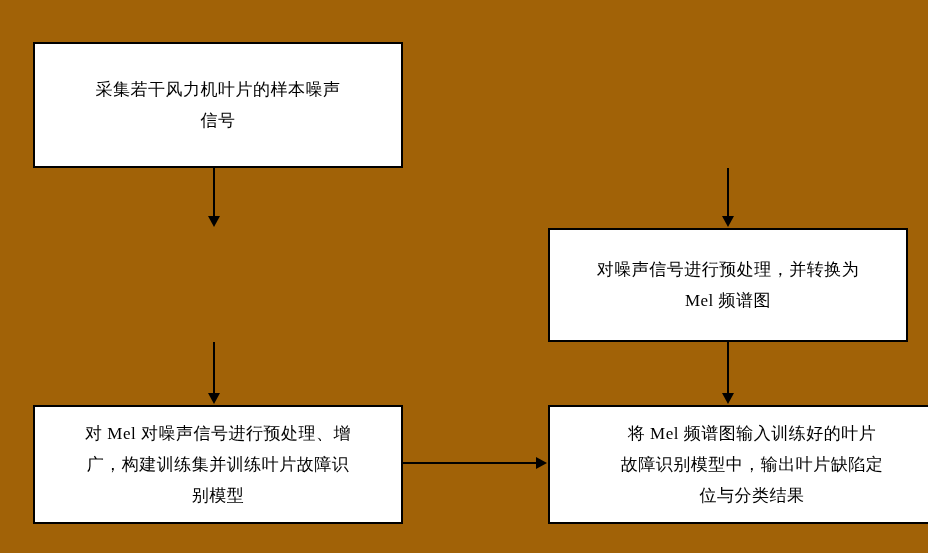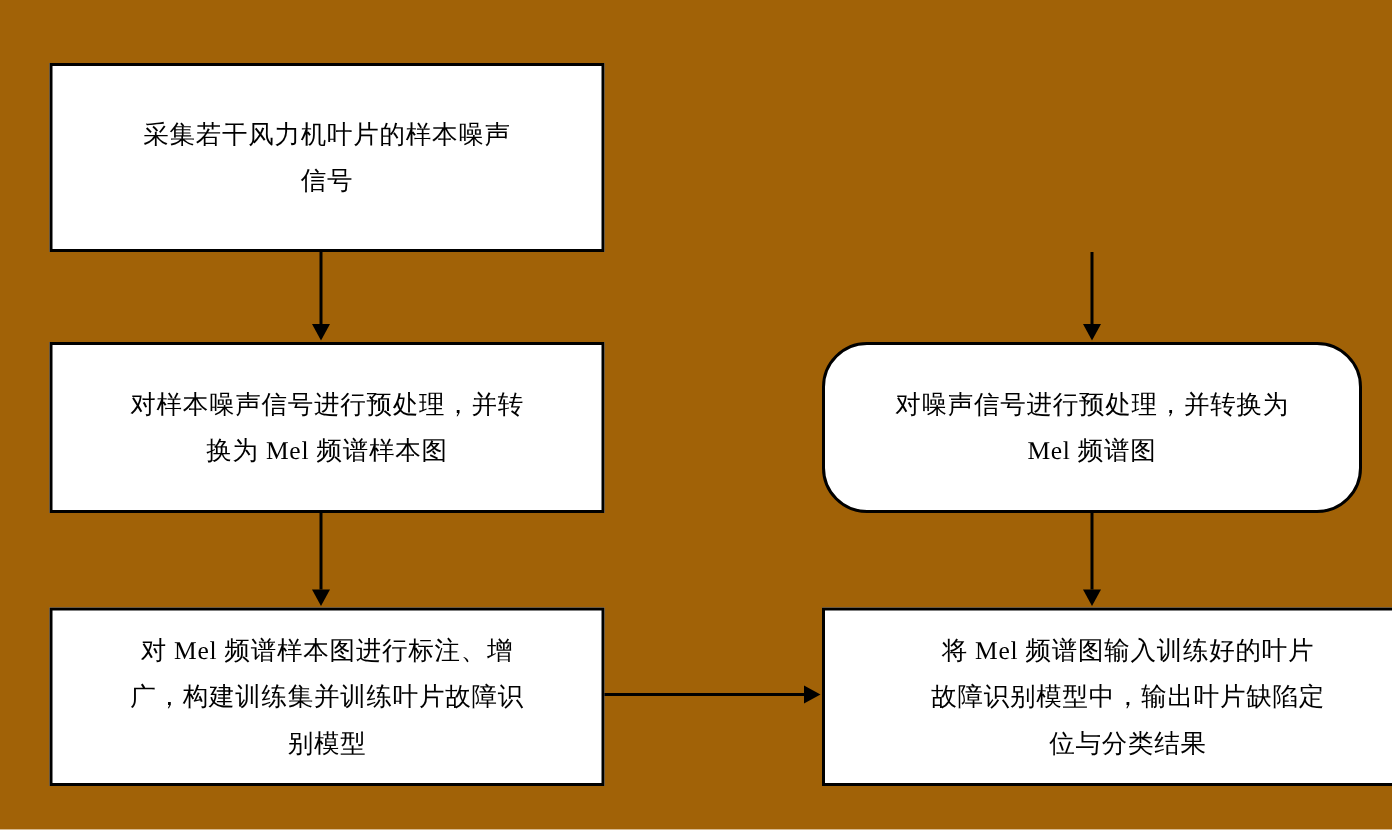--- a/index.html
+++ b/index.html
@@ -76,39 +76,35 @@
 <div id="canvas">
 
   <div class="node" style="left:33px; top:42px; width:370px; height:126px;">
     <span class="node-label">采集若干风力机叶片的样本噪声
 信号</span>
   </div>
 
   <div class="edge-v" style="left:213px; top:168px; height:49px;"></div>
   <div class="arrow-down" style="left:208px; top:216px;"></div>
 
-  <div class="node" style="left:33px; top:228px; width:370px; height:114px;">
-    <span class="node-label">对样本噪声信号进行预处理，并转
-换为 Mel 频谱样本图</span>
-  </div>
 
   <div class="edge-v" style="left:213px; top:342px; height:51px;"></div>
   <div class="arrow-down" style="left:208px; top:393px;"></div>
 
   <div class="node" style="left:33px; top:405px; width:370px; height:119px;">
-    <span class="node-label">对 Mel 频谱样本图进行标注、增
+    <span class="node-label">对 Mel 对噪声信号进行预处理、增
 广，构建训练集并训练叶片故障识
 别模型</span>
   </div>
 
 
   <div class="edge-v" style="left:727px; top:168px; height:49px;"></div>
   <div class="arrow-down" style="left:722px; top:216px;"></div>
 
-  <div class="node" style="left:548px; top:228px; width:360px; height:114px;border-radius:30px;">
+  <div class="node" style="left:548px; top:228px; width:360px; height:114px;">
     <span class="node-label">对噪声信号进行预处理，并转换为
 Mel 频谱图</span>
   </div>
 
   <div class="edge-v" style="left:727px; top:342px; height:51px;"></div>
   <div class="arrow-down" style="left:722px; top:393px;"></div>
 
   <div class="node" style="left:548px; top:405px; width:408px; height:119px;">
     <span class="node-label">将 Mel 频谱图输入训练好的叶片
 故障识别模型中，输出叶片缺陷定

